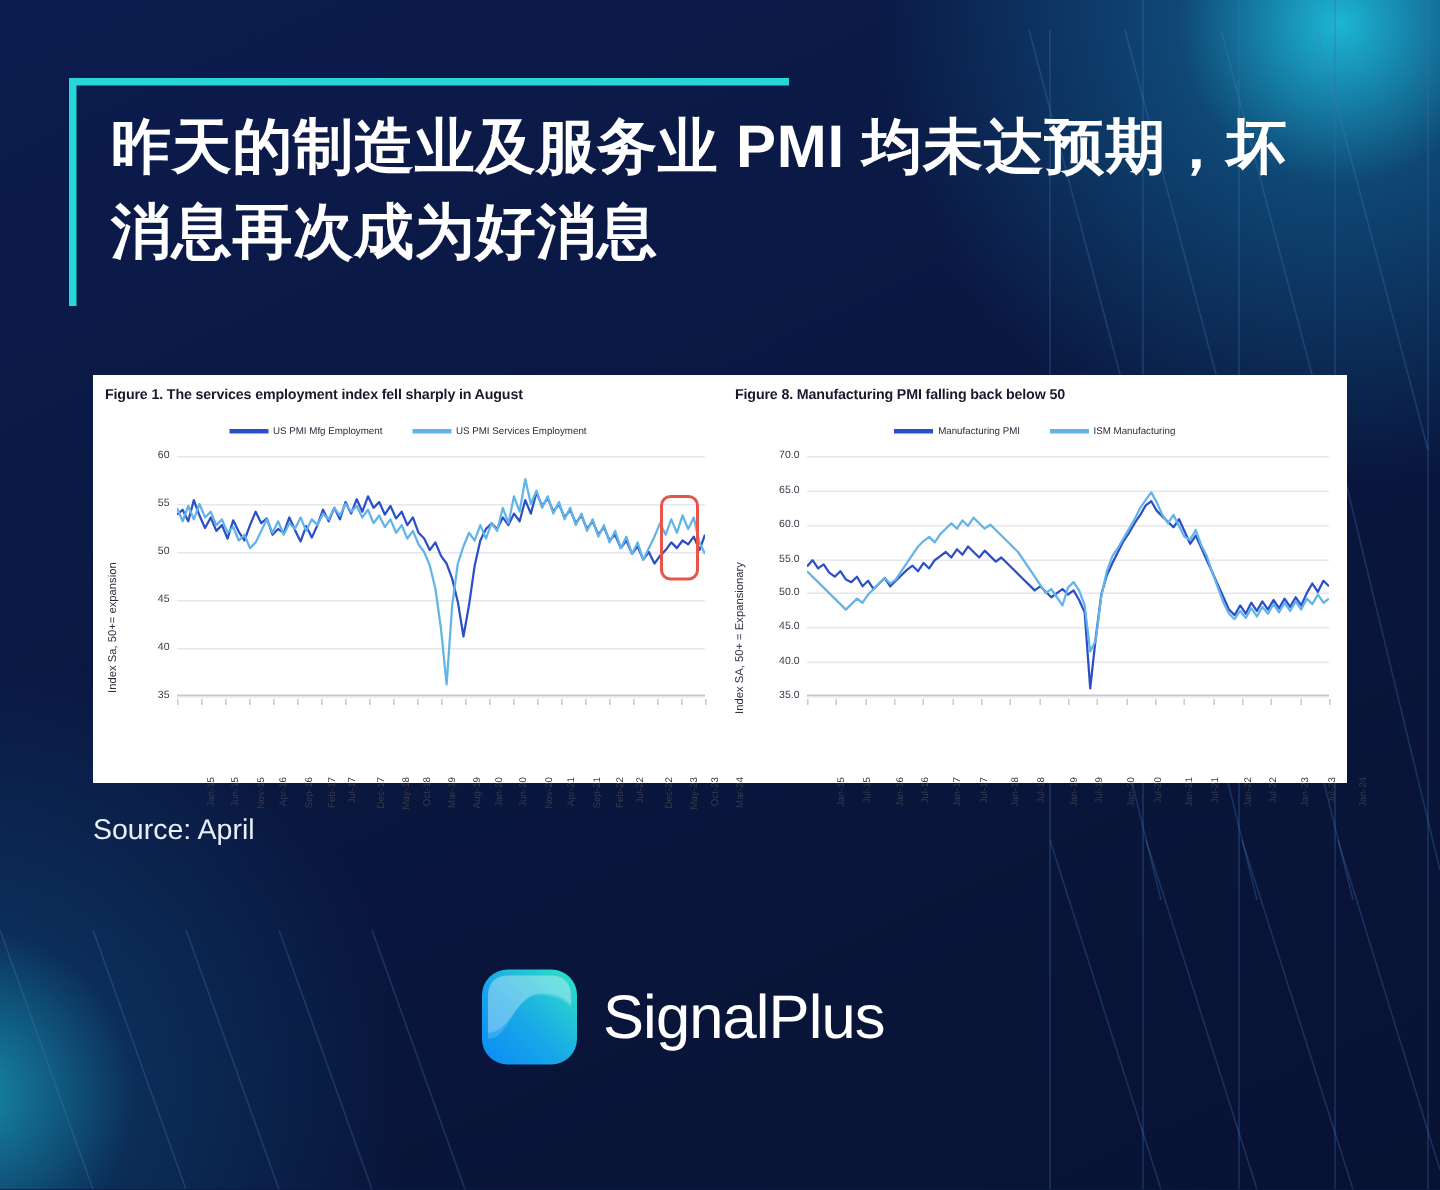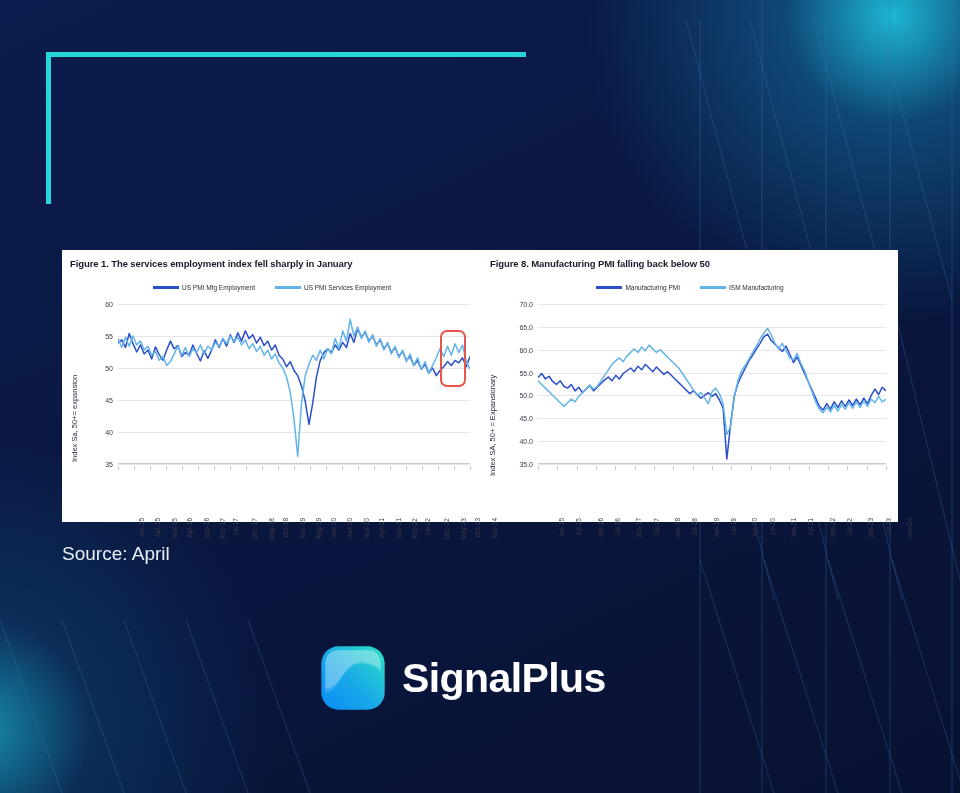--- a/index.html
+++ b/index.html
@@ -111,21 +111,21 @@
     position:absolute; left:62px; top:543px;
     color:#e9eef8; font-size:19px;
   }
 
   
   .logo-wrap{
     position:absolute; left:320px; top:645px;
     display:flex; align-items:center; gap:16px;
   }
   .logo-mark{ width:66px; height:66px; }
-  .logo-text{ color:#ffffff; font-size:41px; font-weight:bold; letter-spacing:-0.6px; }
+  .logo-text{ color:#ffffff; font-size:41px; font-weight:normal; letter-spacing:-0.6px; }
 </style>
 </head>
 <body>
 
 <div class="bg-base"></div>
 <svg class="bg-lines" width="960" height="793" viewBox="0 0 960 793">
   <g stroke="#3b6fae" stroke-opacity="0.38" stroke-width="1" fill="none">
     <line x1="700" y1="793" x2="700" y2="20"></line>
     <line x1="762" y1="793" x2="762" y2="0"></line>
     <line x1="826" y1="793" x2="826" y2="0"></line>
@@ -149,26 +149,27 @@
     <line x1="62" y1="620" x2="124" y2="793"></line>
     <line x1="124" y1="620" x2="186" y2="793"></line>
     <line x1="186" y1="620" x2="248" y2="793"></line>
     <line x1="248" y1="620" x2="310" y2="793"></line>
   </g>
 </svg>
 
 <div class="title-block">
   <div class="accent-v"></div>
   <div class="accent-h"></div>
+  <div class="title-text">昨天的制造业及服务业 PMI 均未达预期，坏消息再次成为好消息</div>
 </div>
 
 <div class="panel">
 
   <div class="fig fig-left">
-    <div class="fig-title">Figure 1. The services employment index fell sharply in January</div>
+    <div class="fig-title">Figure 1. The services employment index fell sharply in August</div>
     <div class="legend">
       <div class="legend-item">
         <span class="legend-swatch" style="background:#2B4FC8"></span>
         <span>US PMI Mfg Employment</span>
       </div>
       <div class="legend-item">
         <span class="legend-swatch" style="background:#62B4E8"></span>
         <span>US PMI Services Employment</span>
       </div>
     </div>

